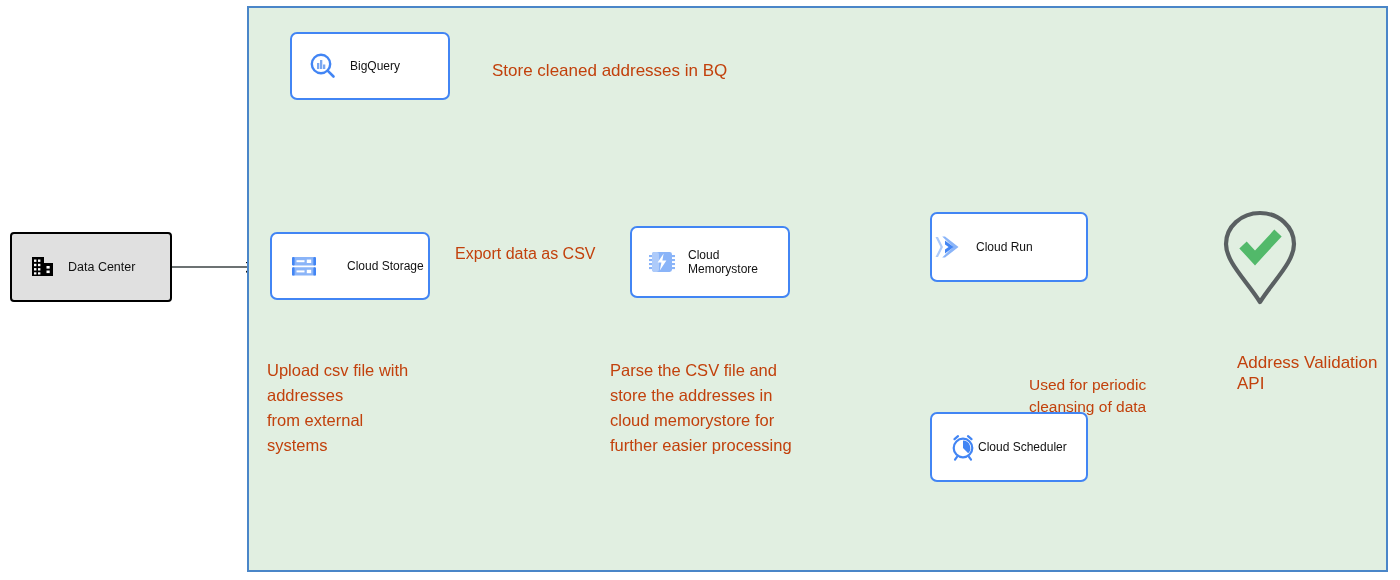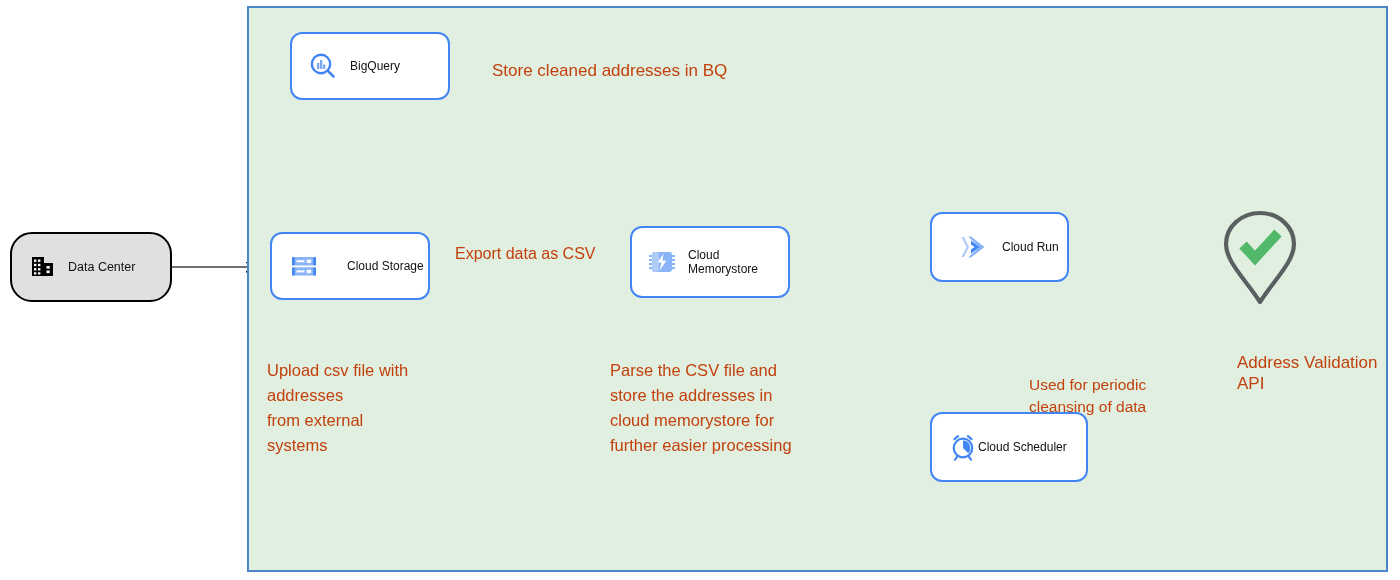--- a/index.html
+++ b/index.html
@@ -32,42 +32,42 @@
     box-sizing: border-box;
   }
   
   .node {
     position: absolute;
     box-sizing: border-box;
     display: flex;
     align-items: center;
     background: #ffffff;
     border: 2px solid #4285f4;
-    border-radius: 12px;
+    border-radius: 7px;
   }
   .node .icon {
     flex: 0 0 auto;
     display: flex;
     align-items: center;
     justify-content: center;
   }
   .node .node-label {
     font-size: 12px;
     color: #111111;
     line-height: 14px;
     white-space: pre-line;
   }
   #node-datacenter {
     left: 10px;
     top: 232px;
     width: 162px;
     height: 70px;
     background: #e0e0e0;
     border: 2px solid #000000;
-    border-radius: 22px;
+    border-radius: 4px;
     padding-left: 18px;
   }
   #node-datacenter .node-label { margin-left: 12px; font-size: 12.5px; }
   #node-bigquery {
     left: 290px;
     top: 32px;
     width: 160px;
     height: 68px;
     padding-left: 16px;
   }
@@ -85,23 +85,23 @@
     top: 226px;
     width: 160px;
     height: 72px;
     padding-left: 16px;
     align-items: center;
   }
   #node-memorystore .node-label { margin-left: 12px; }
   #node-cloudrun {
     left: 930px;
     top: 212px;
-    width: 139px;
+    width: 158px;
     height: 70px;
-    padding-left: 28px;
+    padding-left: 2px;
   }
   #node-cloudrun .node-label { margin-left: 12px; }
   #node-cloudscheduler {
     left: 930px;
     top: 412px;
     width: 158px;
     height: 70px;
     padding-left: 16px;
   }
   #node-cloudscheduler .node-label { margin-left: 0; }

